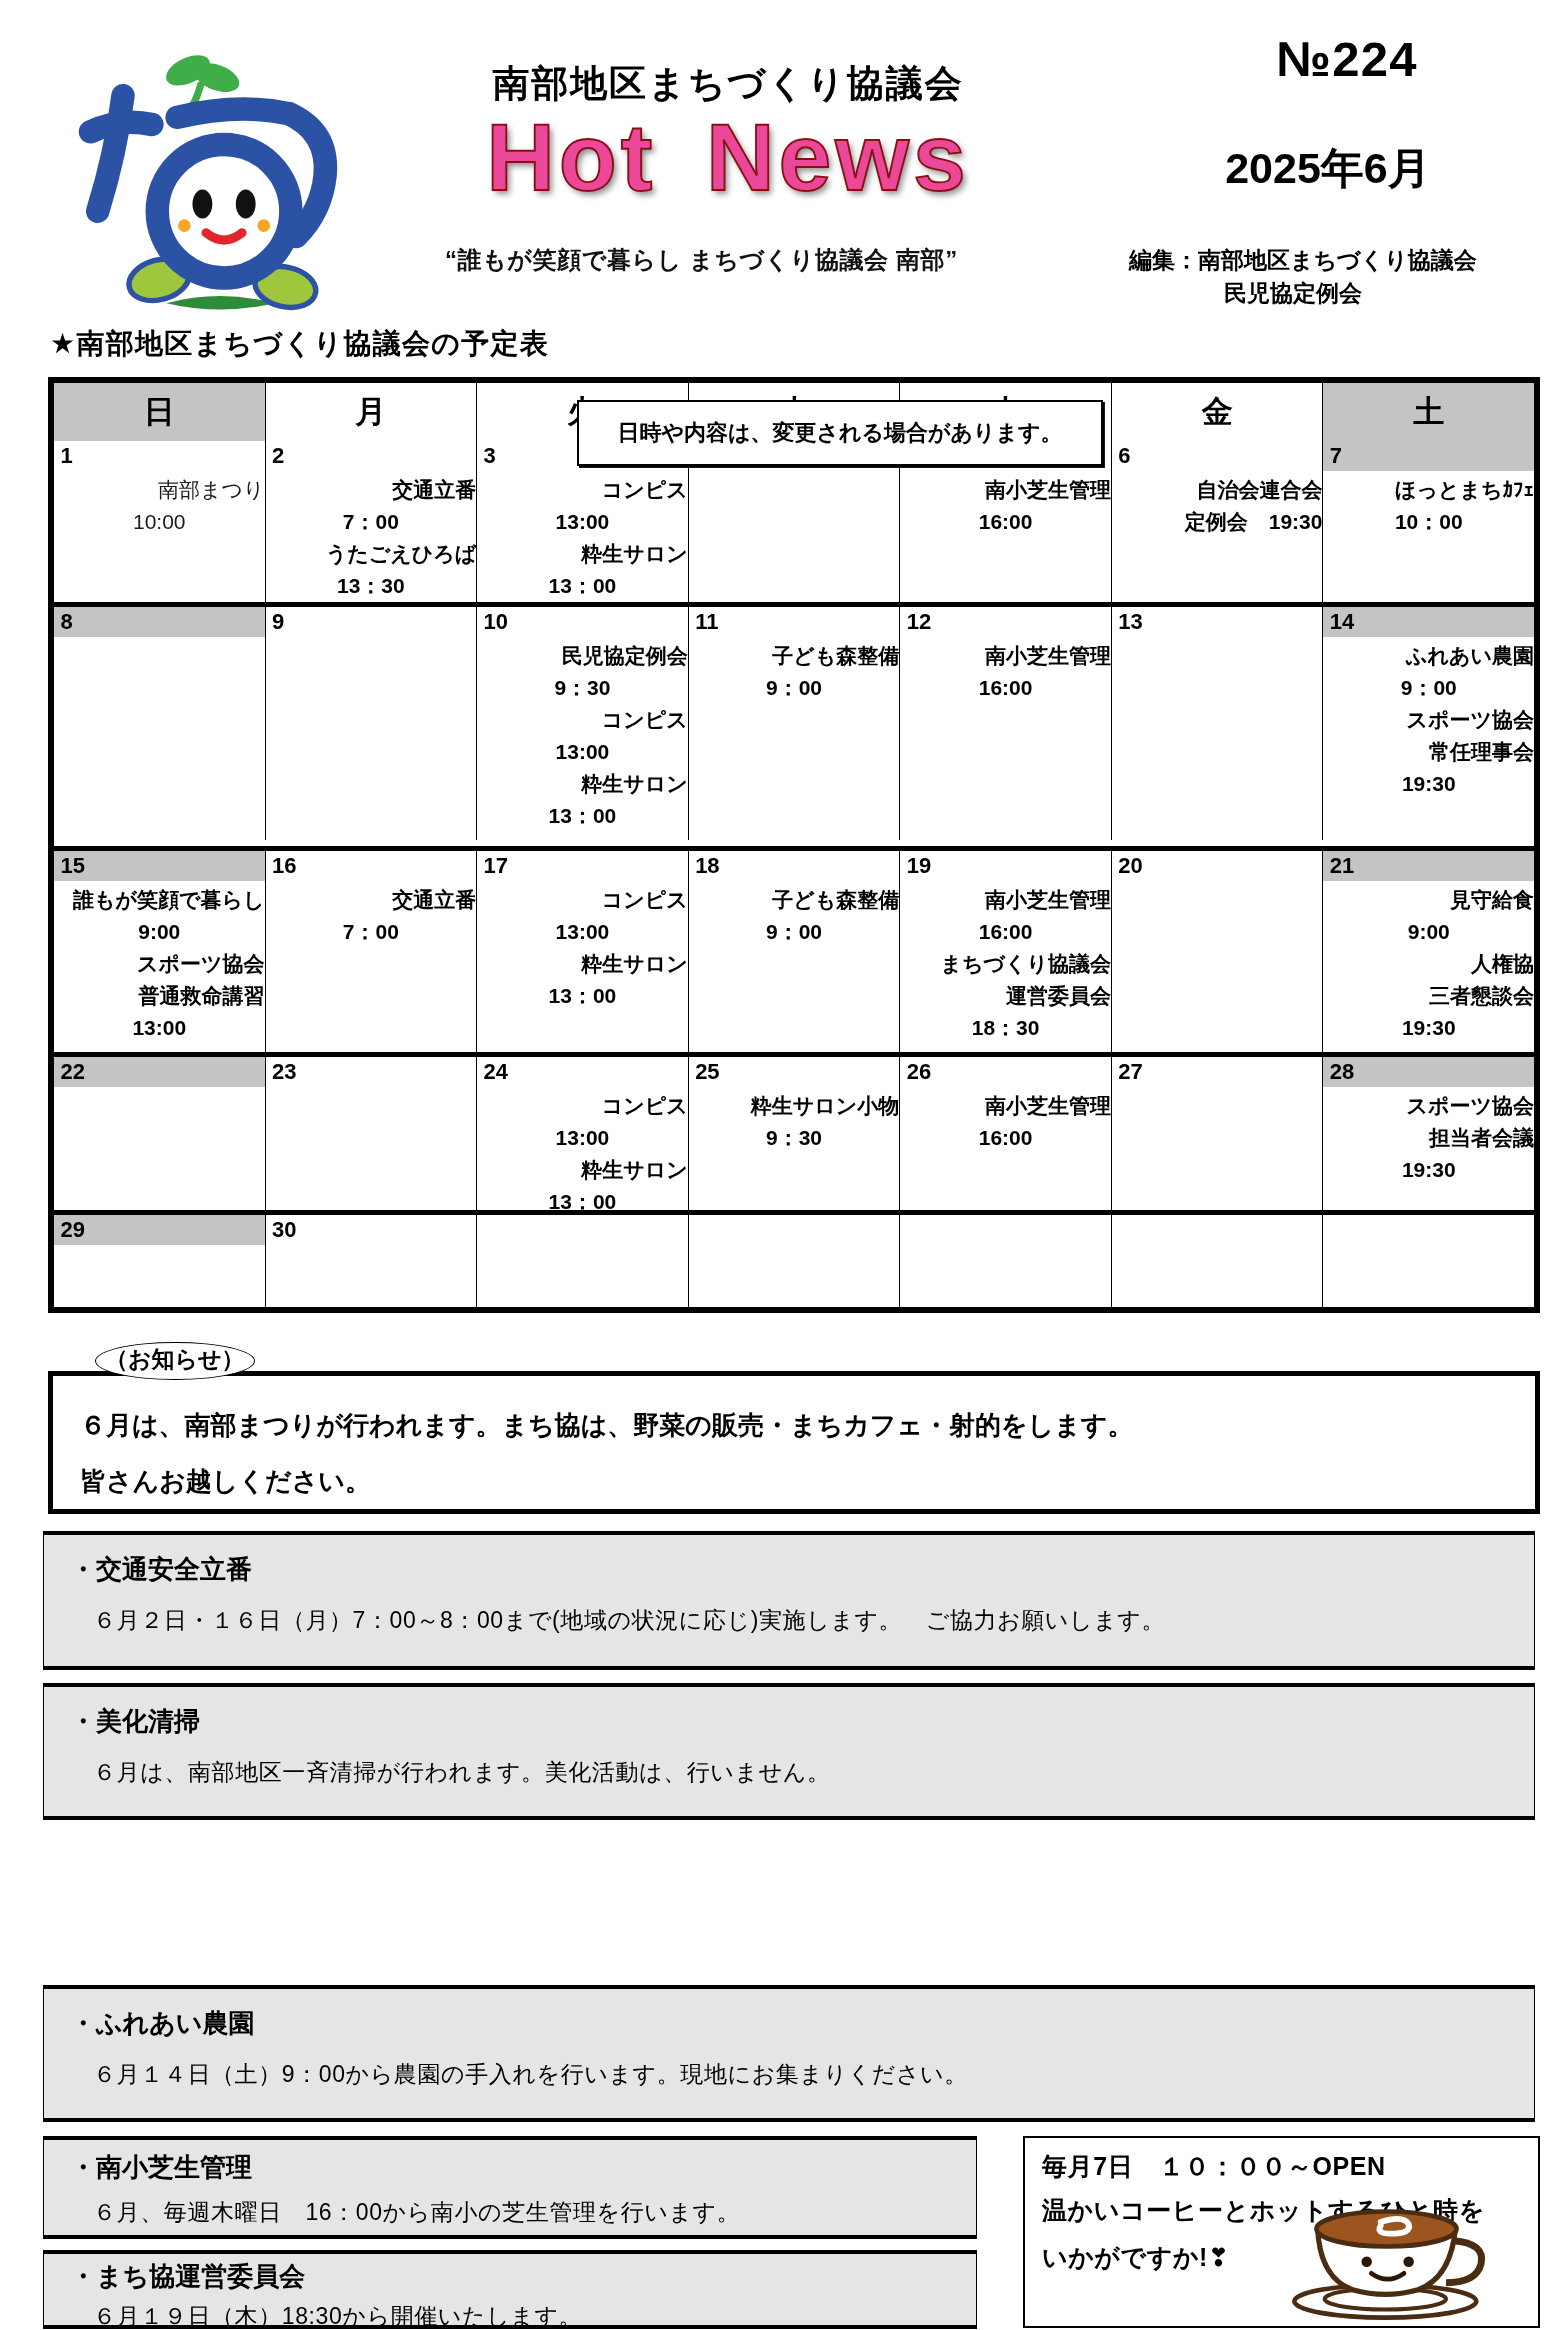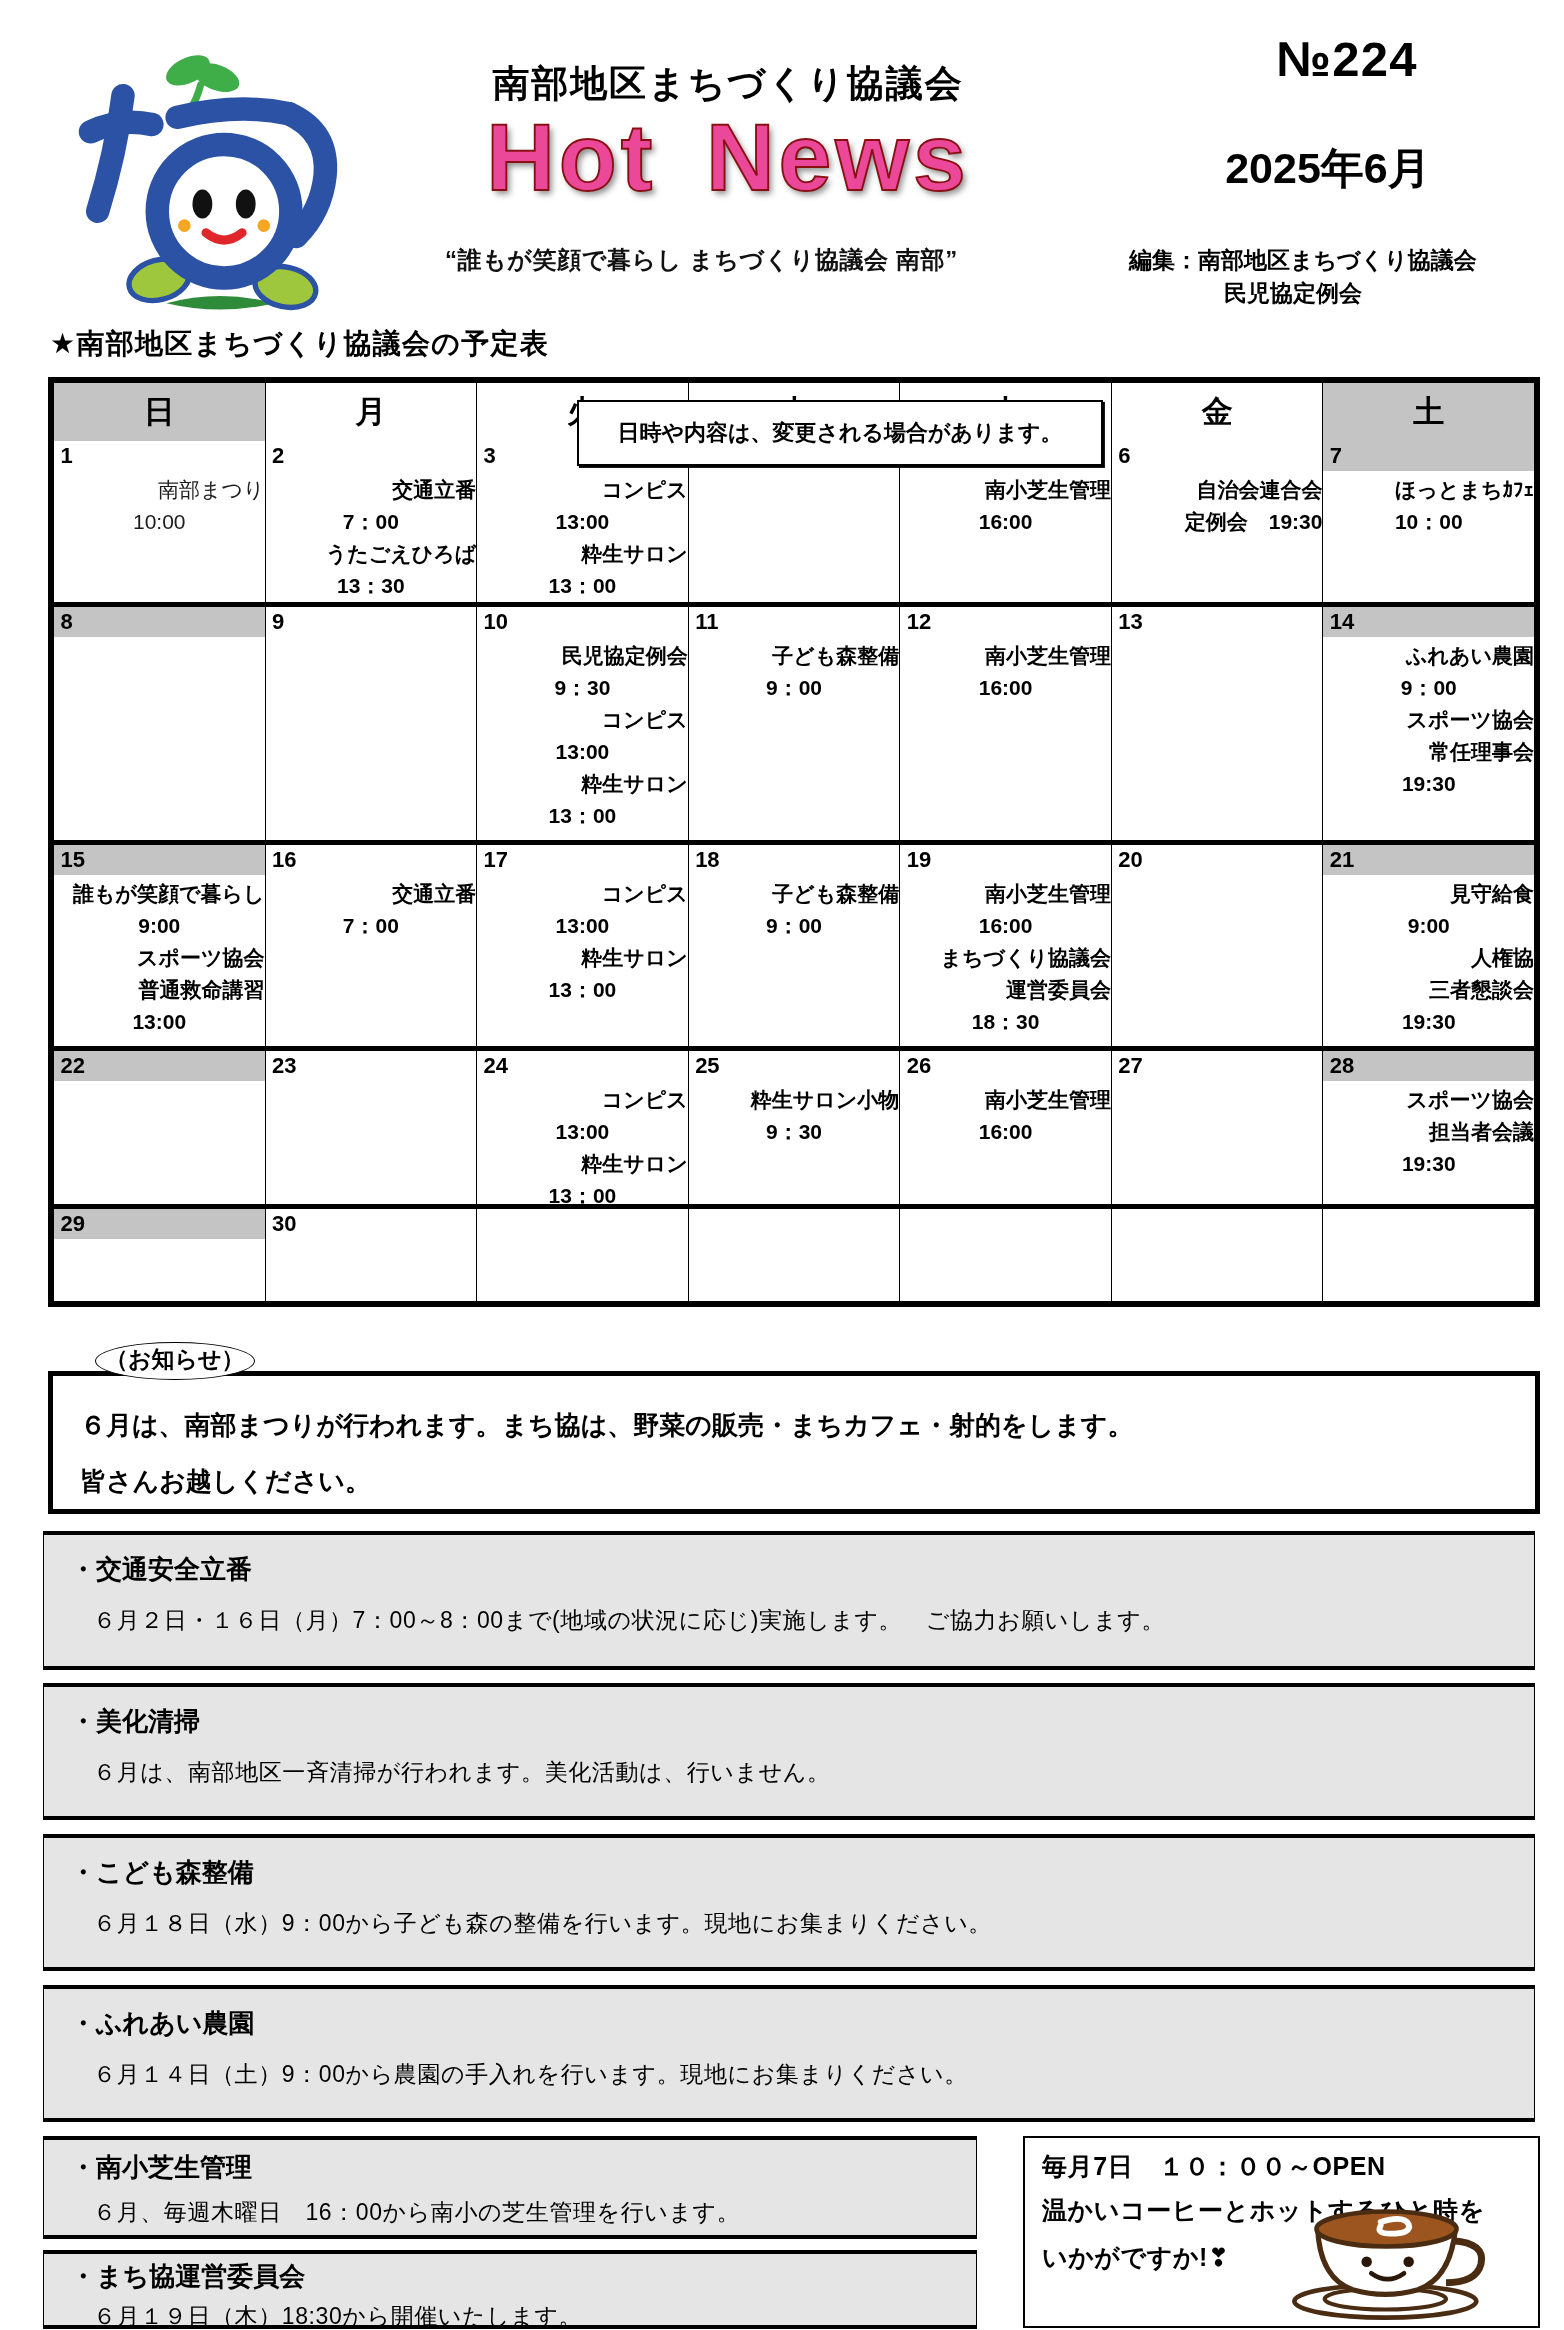--- a/index.html
+++ b/index.html
@@ -205,21 +205,21 @@
             <div class="num-strip gray-bg">14</div>
             <div class="events">
               <div class="ev ev-n">ふれあい農園</div>
               <div class="ev ev-c">9：00</div>
               <div class="ev ev-n">スポーツ協会</div>
               <div class="ev ev-n">常任理事会</div>
               <div class="ev ev-c">19:30</div>
             </div>
           </div>
         </div>
-        <div class="cal-row" style="height: 206px;">
+        <div class="cal-row" style="height: 206px; margin-top: 6px;">
           <div class="cal-cell">
             <div class="num-strip gray-bg">15</div>
             <div class="events">
               <div class="ev ev-n">誰もが笑顔で暮らし</div>
               <div class="ev ev-c">9:00</div>
               <div class="ev ev-n">スポーツ協会</div>
               <div class="ev ev-n">普通救命講習</div>
               <div class="ev ev-c">13:00</div>
             </div>
           </div>
@@ -345,24 +345,20 @@
     <div>皆さんお越しください。</div>
   </div>
 
   <div class="abs section s1">
     <div class="sec-title">・交通安全立番</div>
     <div class="sec-body">６月２日・１６日（月）7：00～8：00まで(地域の状況に応じ)実施します。　ご協力お願いします。</div>
   </div>
   <div class="abs section s2">
     <div class="sec-title">・美化清掃</div>
     <div class="sec-body">６月は、南部地区一斉清掃が行われます。美化活動は、行いません。</div>
-  </div>
-  <div class="abs section s3">
-    <div class="sec-title">・こども森整備</div>
-    <div class="sec-body">６月１８日（水）9：00から子ども森の整備を行います。現地にお集まりください。</div>
   </div>
   <div class="abs section s4">
     <div class="sec-title">・ふれあい農園</div>
     <div class="sec-body">６月１４日（土）9：00から農園の手入れを行います。現地にお集まりください。</div>
   </div>
   <div class="abs section s5">
     <div class="sec-title">・南小芝生管理</div>
     <div class="sec-body">６月、毎週木曜日　16：00から南小の芝生管理を行います。</div>
   </div>
   <div class="abs section s6">

